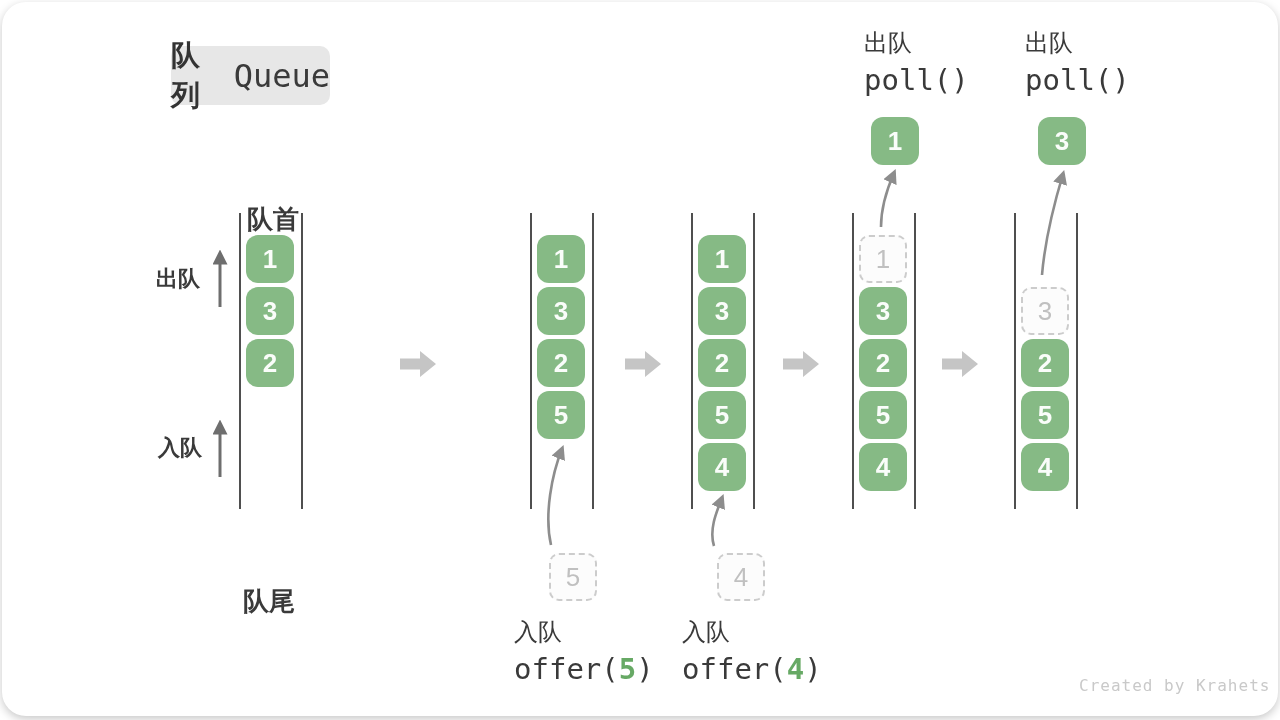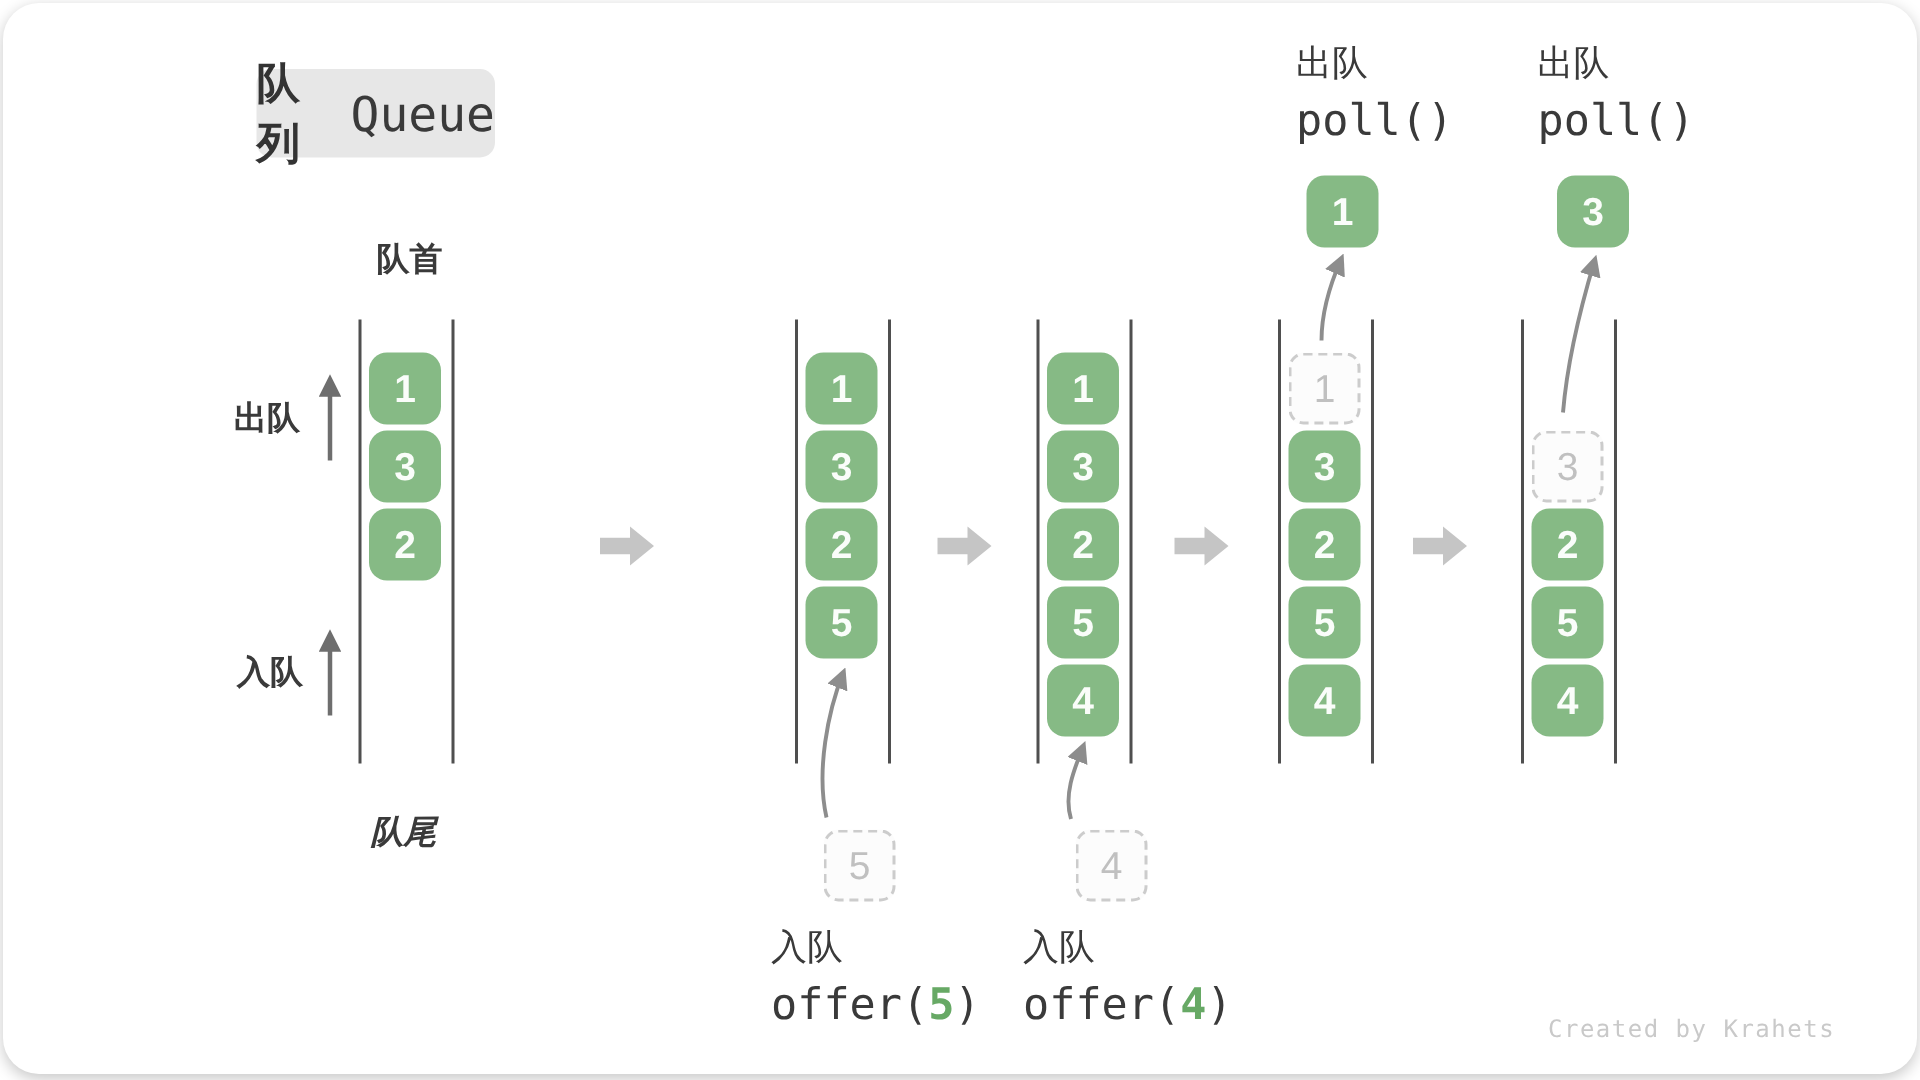--- a/index.html
+++ b/index.html
@@ -16,52 +16,52 @@
     background:#ffffff;border-radius:24px;
     box-shadow:0 3px 10px rgba(0,0,0,0.22);
   }
   .title-badge{
     position:absolute;left:169px;top:44px;width:159px;height:59px;
     background:var(--badge-bg);border-radius:10px;
     display:flex;align-items:center;justify-content:center;gap:12px;
   }
   .title-zh{font-size:29px;font-weight:700;color:#333;}
   .title-en{font-size:32px;font-family:"DejaVu Sans Mono",monospace;color:#3a3a3a;}
-  .cjk-label{position:absolute;font-size:22px;font-weight:700;color:var(--dark);transform:translate(-50%,-50%);white-space:nowrap;}
+  .cjk-label{position:absolute;font-size:26px;font-weight:700;color:var(--dark);transform:translate(-50%,-50%);white-space:nowrap;margin-top:46px;}
   .side-label{position:absolute;font-size:22px;font-weight:700;color:var(--dark);transform:translate(-100%,-50%);white-space:nowrap;}
   .vline{position:absolute;width:1.5px;background:var(--wall);}
   .qbox{
     position:absolute;width:48px;height:48px;border-radius:12px;
     display:flex;align-items:center;justify-content:center;
     font-size:26px;font-weight:600;
   }
   .qbox.solid{background:var(--green);color:var(--box-text);}
   .qbox.dashed{background:var(--dashed-bg);border:2.5px dashed var(--dashed-border);color:var(--dashed-text);border-radius:10px;font-weight:500;}
   .op-label{position:absolute;line-height:1.0;}
   .op-zh{font-size:24px;font-weight:500;color:var(--dark);margin-bottom:11px;}
   .op-code{font-size:29px;font-family:"DejaVu Sans Mono",monospace;color:var(--dark);}
   .op-code .green{color:var(--code-green);font-weight:700;}
   #arrow-overlay{position:absolute;left:0;top:0;width:1280px;height:720px;pointer-events:none;}
   .watermark{
-    position:absolute;left:1030px;top:674px;font-size:16px;letter-spacing:1px;
+    position:absolute;left:1077px;top:674px;font-size:16px;letter-spacing:1px;
     font-family:"DejaVu Sans Mono",monospace;color:var(--watermark);white-space:nowrap;
   }
 </style>
 </head>
 <body>
 
 <div class="canvas">
 
   <div class="title-badge">
     <span class="title-zh">队列</span>
     <span class="title-en">Queue</span>
   </div>
 
   <div class="cjk-label" style="left:271px;top:171px;">队首</div>
-  <div class="cjk-label" style="left:267px;top:553px;font-style:italic;">队尾</div>
+  <div class="cjk-label" style="left:267px;top:553px;">队尾</div>
   <div class="side-label" style="left:198px;top:277px;">出队</div>
   <div class="side-label" style="left:200px;top:446px;">入队</div>
 
   <div id="stage-layer">
       <div class="vline" style="left: 237px; top: 211px; height: 296px;"></div>
       <div class="vline" style="left: 299px; top: 211px; height: 296px;"></div>
       <div class="qbox solid" style="left: 244px; top: 233px;">1</div>
       <div class="qbox solid" style="left: 244px; top: 285px;">3</div>
       <div class="qbox solid" style="left: 244px; top: 337px;">2</div>
       <div class="vline" style="left: 528px; top: 211px; height: 296px;"></div>

